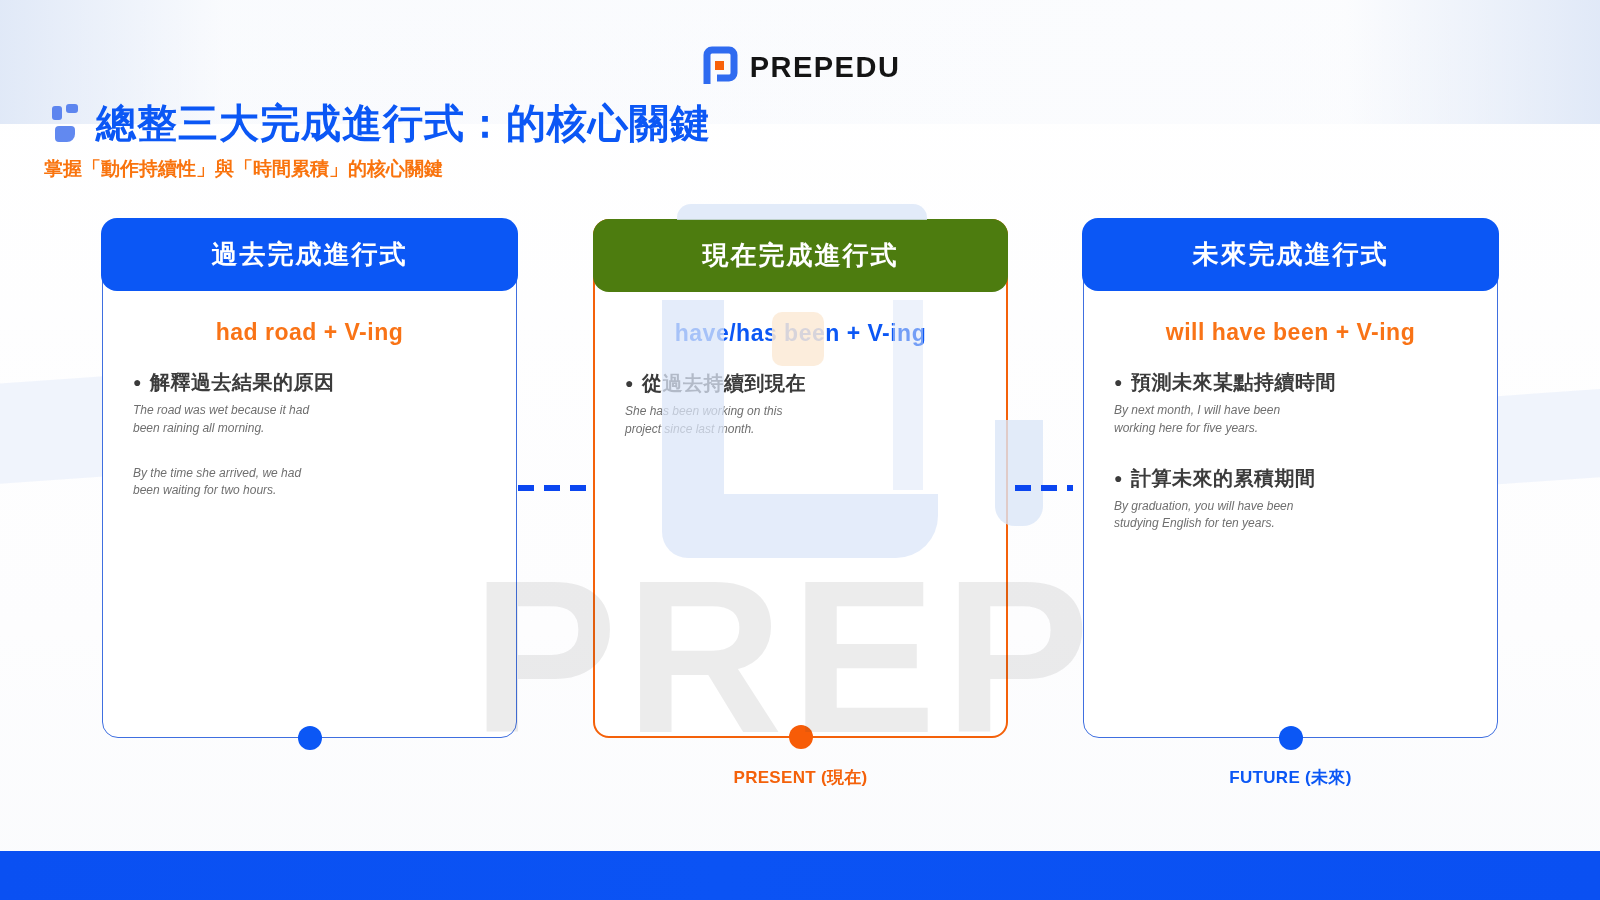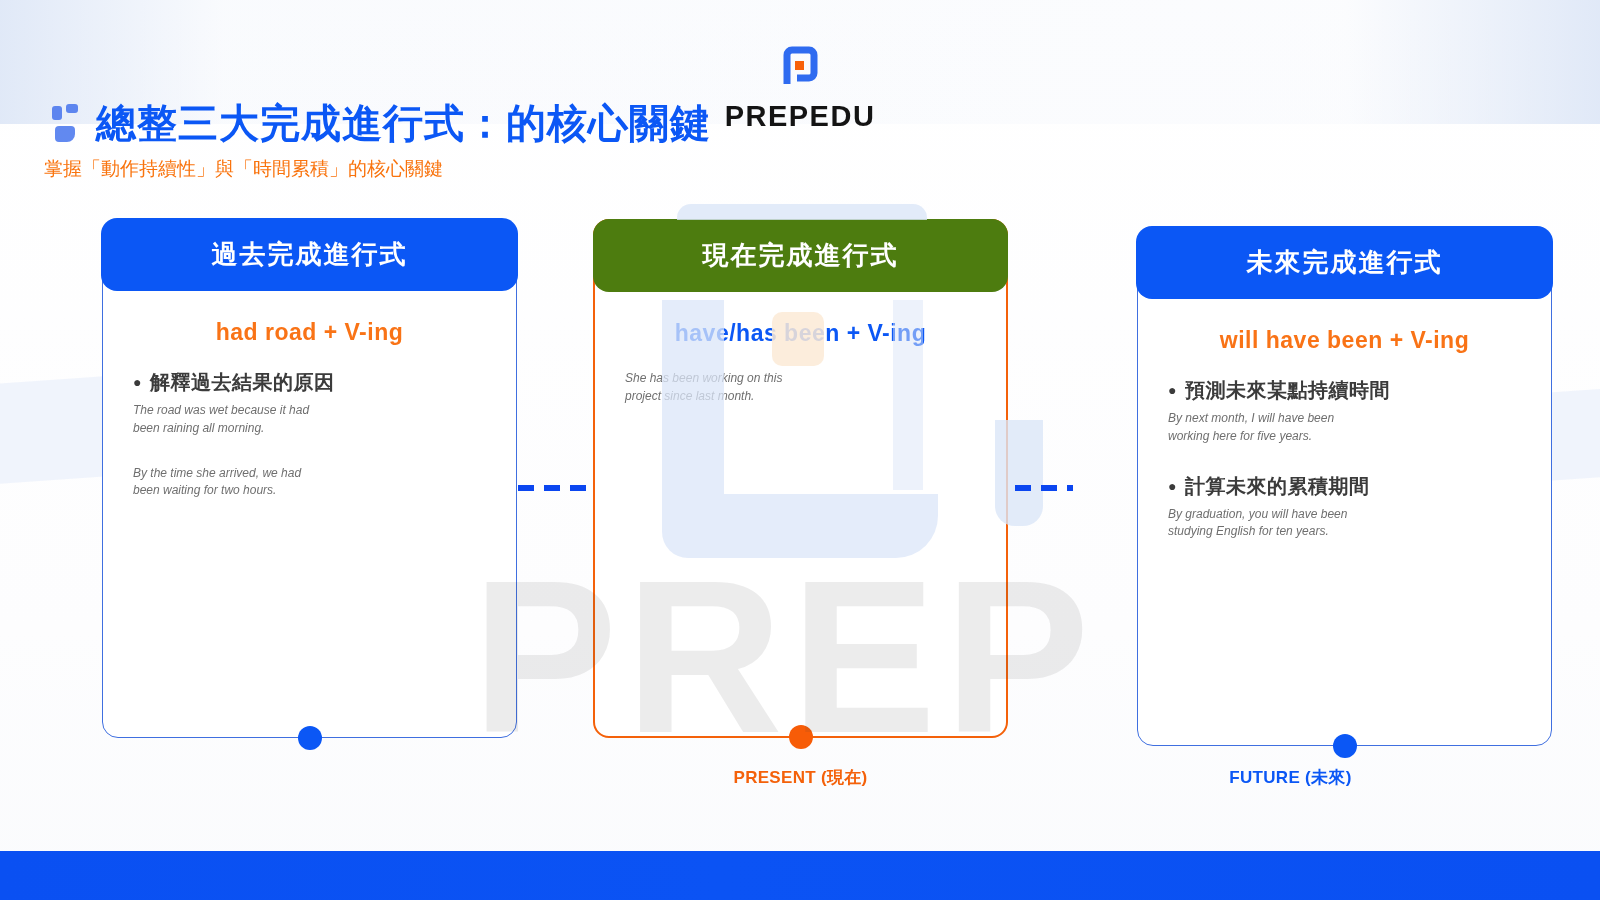--- a/index.html
+++ b/index.html
@@ -50,44 +50,44 @@
 
   .brand-watermark {
     position: absolute; left: 472px; top: 548px; z-index: 6; pointer-events: none;
     font-size: 218px; font-weight: 700; line-height: 1; letter-spacing: 8px;
     color: rgba(70, 70, 70, 0.10);
   }
 
   
   .logo {
     position: absolute; top: 44px; left: 0; width: 1600px;
-    display: flex; justify-content: center; align-items: center; gap: 10px; z-index: 3; flex-direction: column;
+    display: flex; justify-content: center; align-items: center; gap: 10px; z-index: 3;
   }
   .logo-text {
     font-size: 29px; font-weight: 800; letter-spacing: 1.5px; color: #141414;
   }
 
   
   .page-title {
     position: absolute; left: 96px; top: 96px; z-index: 3;
     font-size: 40px; font-weight: 800; color: #0b57f5; letter-spacing: 1px;
   }
   .page-subtitle {
     position: absolute; left: 44px; top: 156px; z-index: 3;
-    font-size: 19px; font-weight: 400; color: #f9730d;
+    font-size: 19px; font-weight: 700; color: #f9730d;
   }
 
   
   .card {
     position: absolute; top: 219px; width: 415px; height: 519px;
     background: #ffffff; border-radius: 16px; z-index: 2;
   }
   .card.pos-1 { left: 102px; }
   .card.pos-2 { left: 593px; }
-  .card.pos-3 { left: 1137px; margin-top: 8px; }
+  .card.pos-3 { left: 1083px; }
   .card.accent-blue   { border: 1.5px solid #3f6fe0; }
   .card.accent-orange { border: 2px solid #f4610a; }
 
   .card-header {
     position: absolute; left: -2px; right: -2px; top: -2px; height: 73px;
     border-radius: 16px; z-index: 10;
     display: flex; align-items: center; justify-content: center;
     color: #ffffff; font-size: 26px; font-weight: 700; letter-spacing: 2px;
   }
   .accent-blue   .card-header { background: #0b57f5; }
@@ -194,20 +194,21 @@
       </div>
     </div>
     <div class="timeline-dot"></div>
   </div>
 
   <div class="card pos-2 accent-orange">
     <div class="card-header">現在完成進行式</div>
     <div class="card-body">
       <div class="formula">have/has been + V-ing</div>
       <div class="point">
+        <div class="point-heading"><span class="bullet">●</span><span>從過去持續到現在</span></div>
         <div class="point-example">She has been working on this
 project since last month.</div>
       </div>
     </div>
     <div class="timeline-dot"></div>
   </div>
 
   <div class="card pos-3 accent-blue">
     <div class="card-header">未來完成進行式</div>
     <div class="card-body">

